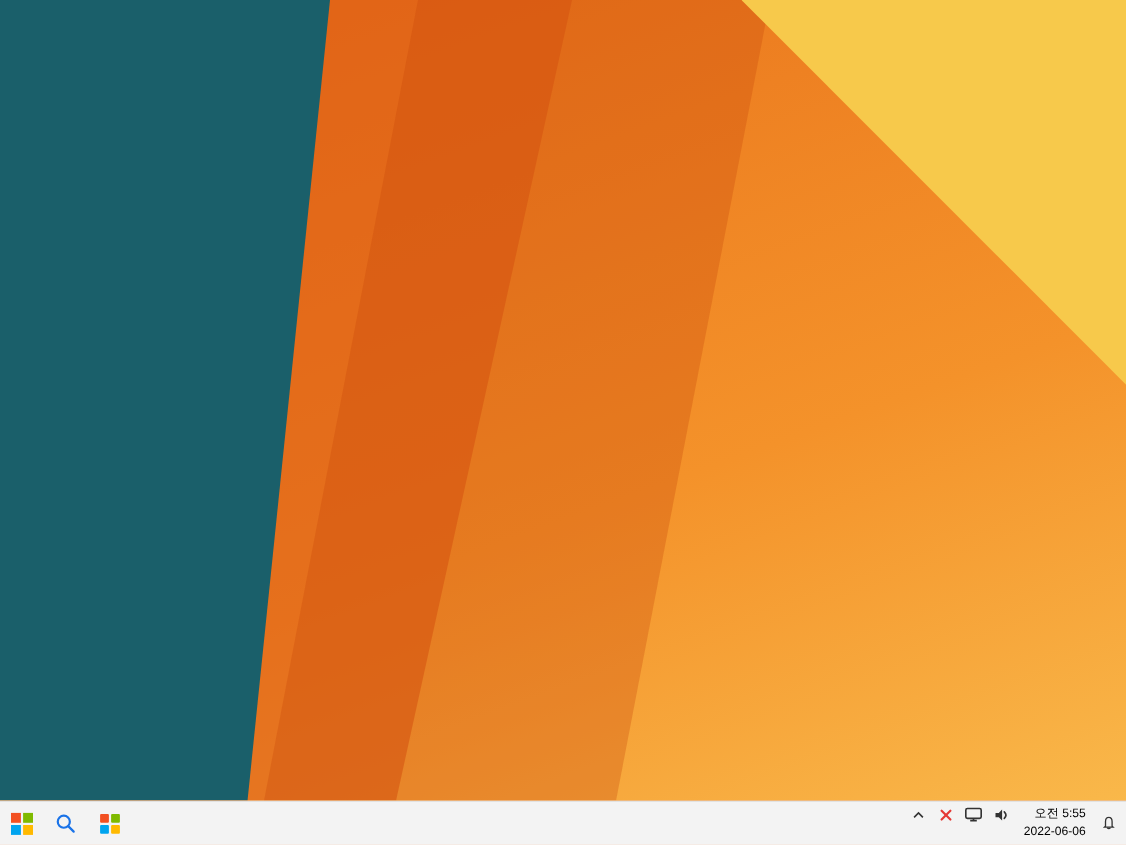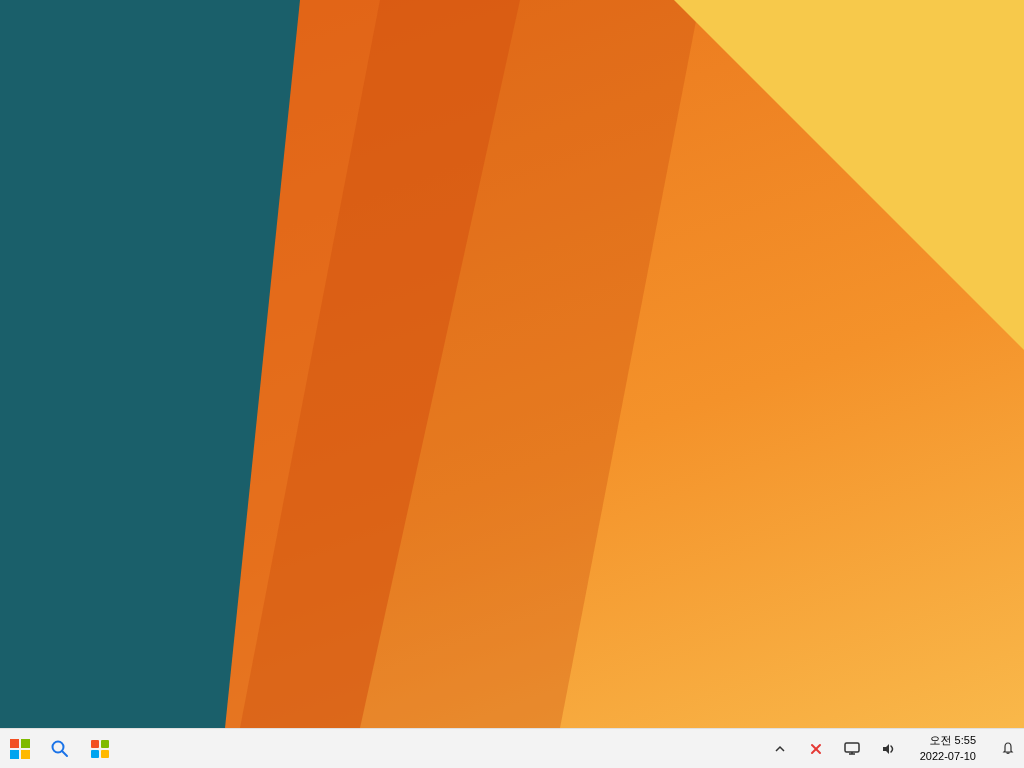--- a/index.html
+++ b/index.html
@@ -145,22 +145,21 @@
       justify-content: center;
       cursor: pointer;
     }
 
     .taskbar-middle {
       flex: 1;
     }
 
     .taskbar-tray {
       display: flex;
-      align-items: center;
-      gap: 12px;
+      gap: 1px;
       padding-right: 4px;
     }
 
     .tray-icon {
       width: 24px;
       height: 24px;
       display: flex;
       align-items: center;
       justify-content: center;
       cursor: pointer;
@@ -492,21 +491,21 @@
       </svg>
     </div>
     <div class="tray-icon">
       <svg width="16" height="16" viewBox="0 0 16 16">
         <path d="M3 6 L6 6 L9 3 L9 13 L6 10 L3 10 Z" fill="#333"></path>
         <path d="M11 5 Q14 8 11 11" fill="none" stroke="#333" stroke-width="1.5" stroke-linecap="round"></path>
       </svg>
     </div>
     <div class="taskbar-clock">
       <span>오전 5:55</span>
-      <span>2022-07-10</span>
+      <span>2022-06-06</span>
     </div>
     <div class="notification-btn">
       <svg width="14" height="14" viewBox="0 0 14 14">
         <path d="M7 1 Q10 1 10 5 L10 9 L11 10 L3 10 L4 9 L4 5 Q4 1 7 1Z" fill="none" stroke="#333" stroke-width="1.2"></path>
         <path d="M5.5 10.5 Q7 12 8.5 10.5" fill="none" stroke="#333" stroke-width="1.2"></path>
       </svg>
     </div>
   </div>
 </div>
 

